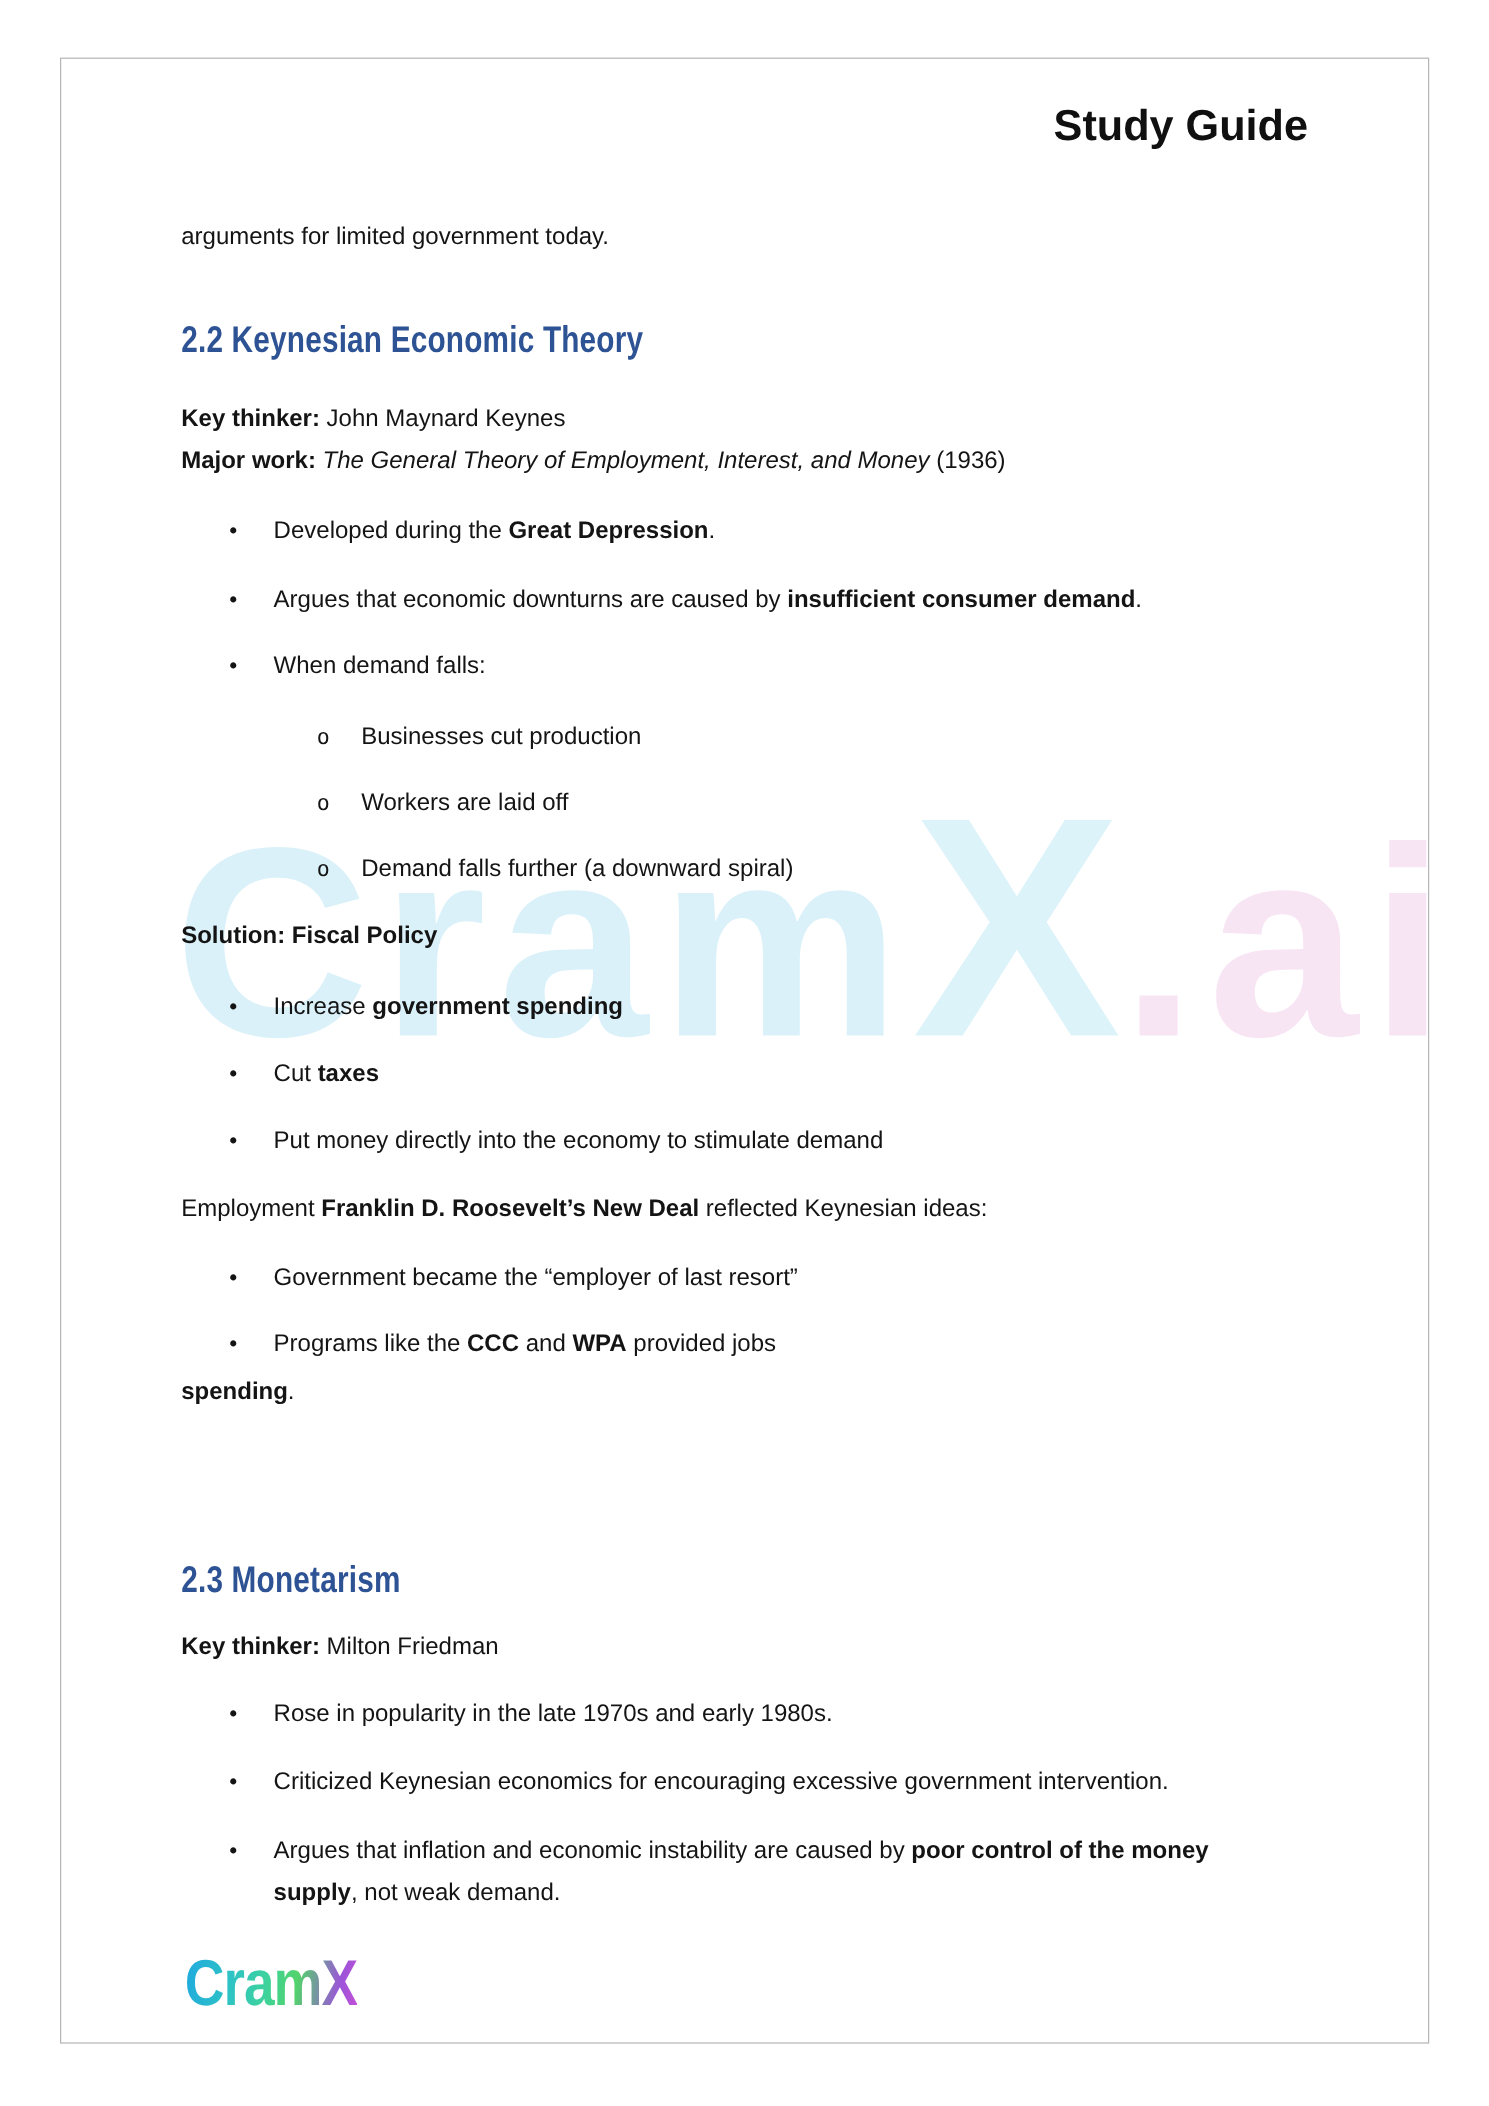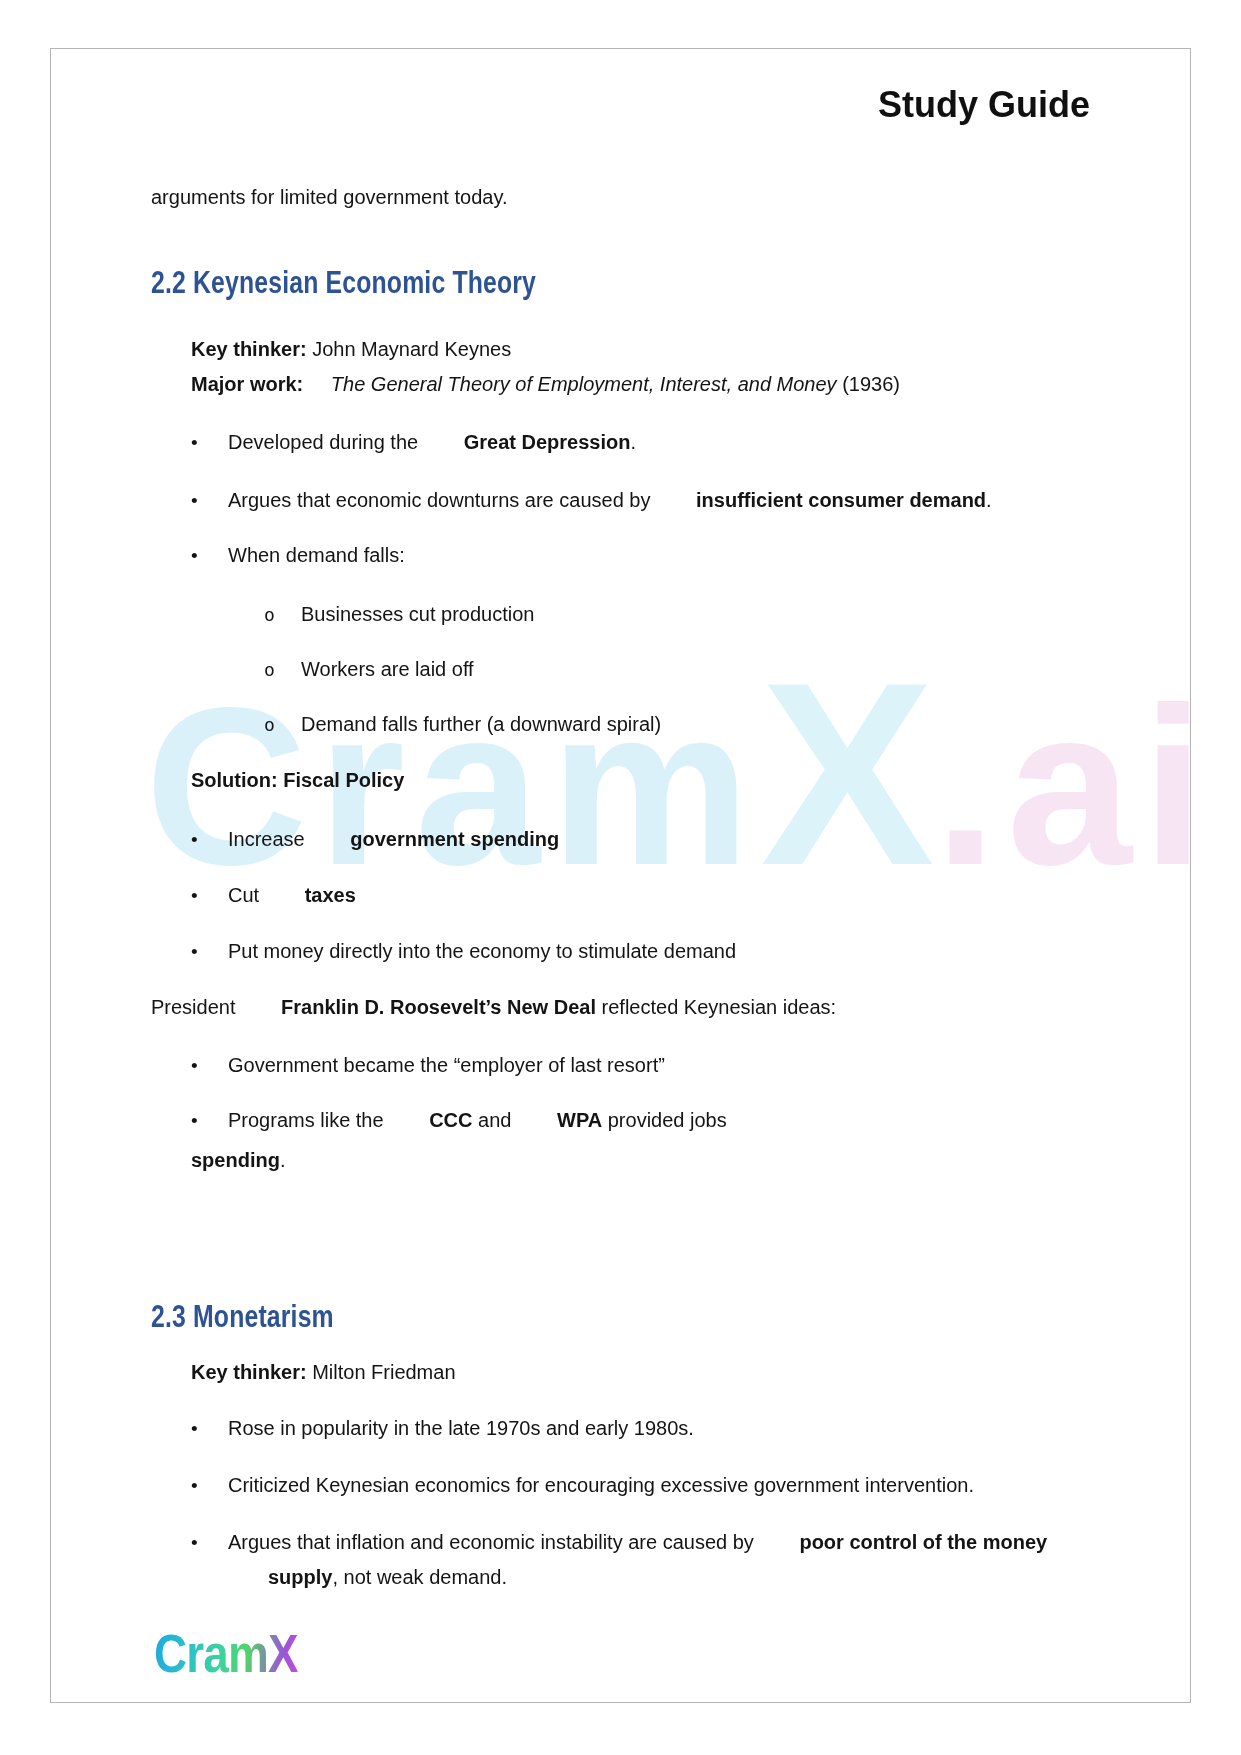--- a/index.html
+++ b/index.html
@@ -4,22 +4,22 @@
 <style>
   * { margin:0; padding:0; box-sizing:border-box; }
   html,body { width:1241px; height:1755px; background:#ffffff;
               font-family:"Liberation Sans", sans-serif; }
   .page {
     position:absolute; left:50px; top:48px; width:1141px; height:1655px;
     background:#ffffff; border:1px solid #b5b5b5; overflow:hidden;
   }
   .blk { position:absolute; font-size:20px; line-height:35px; color:#141414;
          white-space:nowrap; z-index:2; }
-  .run-b { font-weight:bold;margin-left:40px; }
-  .run-i { font-style:italic;margin-left:22px; }
+  .run-b { font-weight:bold; }
+  .run-i { font-style:italic; }
   .doc-title { position:absolute; top:34px; right:100px; font-size:36px; line-height:44px;
                font-weight:bold; color:#101010; z-index:2; white-space:nowrap; }
   .heading { position:absolute; left:100px; font-size:31px; line-height:36px;
              font-weight:bold; color:#2e5395; z-index:2; white-space:nowrap;
              transform:scaleX(0.8); transform-origin:left top; letter-spacing:0.2px; }
   .pline { left:100px; }
   .bullet { left:140px; display:flex; }
   .bullet .marker { width:37px; flex:0 0 37px; font-size:19px; }
   .sub { left:213px; display:flex; }
   .sub .marker { width:37px; flex:0 0 37px;
@@ -93,21 +93,21 @@
   </div>
   <div class="blk bullet" style="top:829px">
     <span class="marker">•</span>
     <span><span>Cut </span><span class="run-b">taxes</span></span>
   </div>
   <div class="blk bullet" style="top:885px">
     <span class="marker">•</span>
     <span><span>Put money directly into the economy to stimulate demand</span></span>
   </div>
 
-  <div class="blk pline" style="top:941px"><span>President </span><span class="run-b">Franklin D. Roosevelt’s New Deal</span><span> reflected Keynesian ideas:</span></div>
+  <div class="blk pline" style="top:941px"><span>Employment </span><span class="run-b">Franklin D. Roosevelt’s New Deal</span><span> reflected Keynesian ideas:</span></div>
 
   <div class="blk bullet" style="top:999px">
     <span class="marker">•</span>
     <span><span>Government became the “employer of last resort”</span></span>
   </div>
   <div class="blk bullet" style="top:1054px">
     <span class="marker">•</span>
     <span><span>Programs like the </span><span class="run-b">CCC</span><span> and </span><span class="run-b">WPA</span><span> provided jobs</span></span>
   </div>
 

